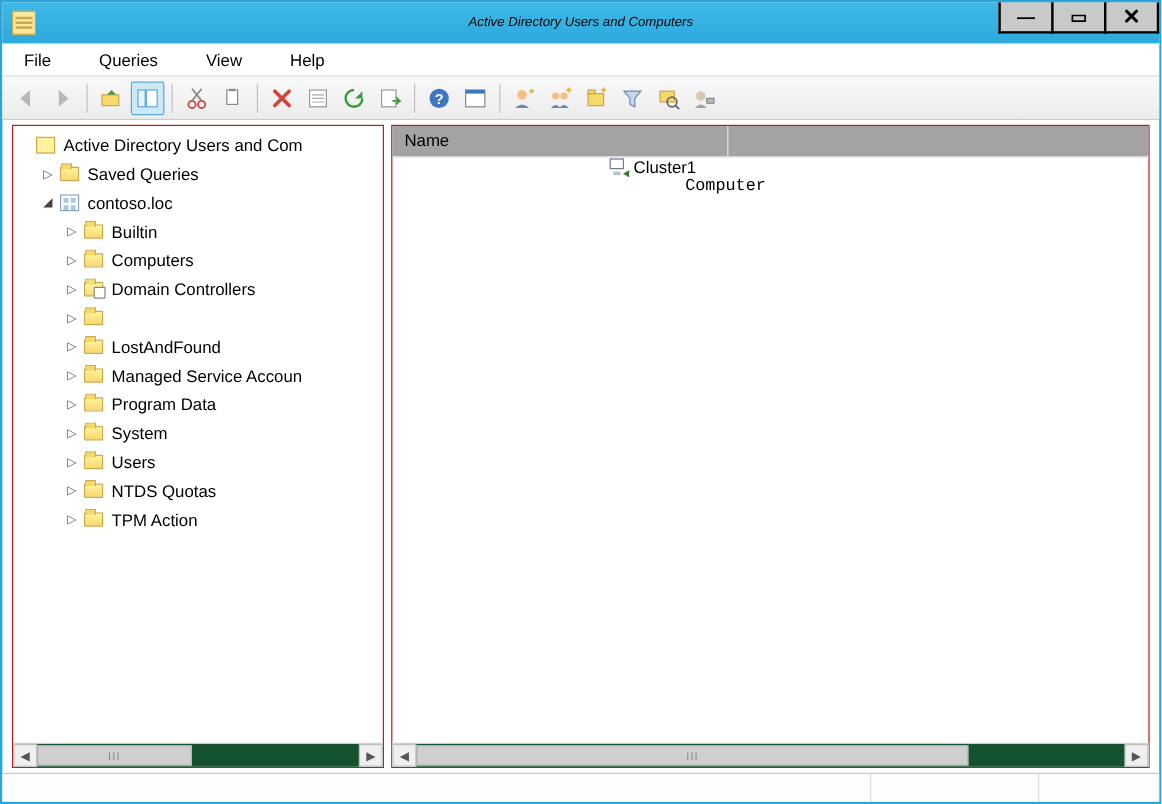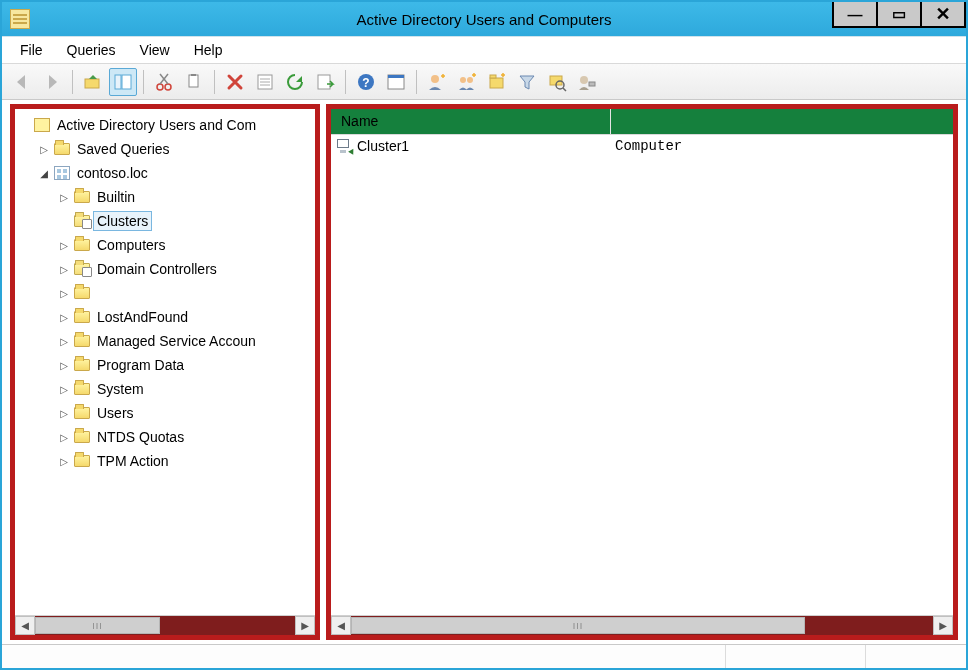--- a/index.html
+++ b/index.html
@@ -2,36 +2,36 @@
 <html><head>
 <meta charset="utf-8">
 <style>
   * { box-sizing: border-box; }
   html, body { margin: 0; padding: 0; font-family: "Segoe UI", Tahoma, sans-serif; font-size: 13px; }
   body { width: 968px; height: 670px; overflow: hidden; background: #fff; }
   .window { width: 968px; height: 670px; border: 2px solid #2aa5d8; display: flex; flex-direction: column; background: #fff; }
   .titlebar { height: 34px; background: linear-gradient(#3db9e8,#2ea9dc); display: flex; align-items: center; position: relative; }
   .titlebar .app-icon { width: 20px; height: 20px; margin: 0 8px; background: #f7e79f; border: 1px solid #caa84b; position: relative; }
   .titlebar .app-icon::after { content:""; position:absolute; top:4px; left:2px; right:2px; height:2px; background:#caa84b; box-shadow:0 4px 0 #caa84b, 0 8px 0 #caa84b; }
-  .titlebar .title { flex: 0 0 auto; font-size: 15px; color: #000; position:absolute; left:50%; transform:translateX(-50%); }
+  .titlebar .title { flex: 0 0 auto; font-size: 11px; color: #000; position:absolute; left:50%; transform:translateX(-50%);font-style:italic; }
   .win-controls { position: absolute; right: 0; top: 0; display: flex; height: 26px; }
   .win-btn { width: 46px; height: 26px; border: 2px solid #000; border-top: none; margin-left: -2px; background: #c9c9c9; display: flex; align-items: center; justify-content: center; font-weight: bold; font-size: 15px; cursor: default; }
   .win-btn.close { font-size: 18px; font-family: Arial; }
 
-  .menubar { height: 28px; background: #fff; border-top: 1px solid #d0e3ec; border-bottom: 1px solid #d9d9d9; display: flex; align-items: center; padding-left: 6px; gap: 0; }
+  .menubar { height: 28px; background: #fff; border-top: 1px solid #d0e3ec; border-bottom: 1px solid #d9d9d9; display: flex; align-items: center; padding-left: 6px; gap: 16px; }
   .menu-item { padding: 4px 12px; font-size: 14px; cursor: default; }
 
   .toolbar { height: 36px; background: linear-gradient(#f9f9f9,#ececec); border-bottom: 1px solid #c9c9c9; display: flex; align-items: center; padding: 0 6px; gap: 2px; }
   .tb-sep { width: 1px; height: 24px; background: #c0c0c0; margin: 0 4px; }
   .tb-btn { width: 28px; height: 28px; display: flex; align-items: center; justify-content: center; border: 1px solid transparent; border-radius: 2px; cursor: default; }
   .tb-btn.active { border: 1px solid #5aa9d6; background: #cde8f6; }
   .tb-btn svg { width: 20px; height: 20px; }
 
   .client { flex: 1; display: flex; padding: 4px 8px; gap: 6px; min-height: 0; }
-  .pane { border: 5px solid #b91c1c; background: #fff; display: flex; flex-direction: column; min-height: 0; }
+  .pane { border: 1px solid #b91c1c; background: #fff; display: flex; flex-direction: column; min-height: 0; }
   .left-pane { width: 310px; }
   .right-pane { flex: 1; }
 
   .tree { flex: 1; overflow: hidden; padding: 4px 0; font-size: 14px; }
   .tree-row { display: flex; align-items: center; height: 24px; white-space: nowrap; cursor: default; padding-left: 2px; }
   .tree-row.lvl0 { padding-left: 2px; }
   .tree-row.lvl1 { padding-left: 22px; }
   .tree-row.lvl2 { padding-left: 42px; }
   .expander { width: 14px; font-size: 10px; color: #555; text-align: center; }
   .node-icon { width: 18px; height: 16px; margin: 0 2px; display: flex; align-items: center; justify-content: center; }
@@ -42,30 +42,30 @@
   .ou { width:16px; height:12px; background: linear-gradient(#fff6a8,#f5dd7a); border:1px solid #c0a850; border-radius:1px; position:relative; }
   .ou::before { content:""; position:absolute; top:-4px; left:0; width:7px; height:4px; background:#f5dd7a; border:1px solid #c0a850; border-bottom:none; border-radius:1px 1px 0 0; }
   .ou::after { content:""; position:absolute; right:-3px; bottom:-3px; width:8px; height:8px; background:#fff; border:1px solid #888; border-radius:1px; font-size:6px; }
   .domain-icon { width:16px; height:14px; background:#fff; border:1px solid #8ca6c0; position:relative; }
   .domain-icon::after { content:""; position:absolute; left:2px; top:2px; width:4px; height:4px; background:#a8c8e0; box-shadow:6px 0 #a8c8e0, 0 6px #a8c8e0, 6px 6px #a8c8e0; }
   .root-icon { width:16px; height:14px; background:#fff3a0; border:1px solid #caa84b; }
   .root-icon::after { content:""; position:absolute; }
 
   .h-scroll { height: 20px; border-top: 1px solid #d0d0d0; display: flex; align-items: stretch; background: #f3f3f3; }
   .sb-btn { width: 20px; border: 1px solid #c0c0c0; background: #efefef; display:flex; align-items:center; justify-content:center; font-size:10px; color:#555; cursor:default; }
-  .sb-track { flex:1; position:relative; background:#7f1d1d; }
+  .sb-track { flex:1; position:relative; background:#14532d; }
   .sb-thumb { position:absolute; top:1px; bottom:1px; background:#cfcfcf; border:1px solid #b5b5b5; display:flex; align-items:center; justify-content:center; font-size:9px; color:#8a8a8a; letter-spacing:1px; }
 
-  .list-header { height: 26px; display: flex; border-bottom: 1px solid #d9d9d9; background: #15803d; }
+  .list-header { height: 26px; display: flex; border-bottom: 1px solid #d9d9d9; background: #a3a3a3; }
   .col-head { padding: 4px 10px; font-size: 14px; border-right: 1px solid #e4e4e4; cursor: default; }
   .col-name { width: 280px; }
   .col-type { width: 150px; }
   .col-desc { flex: 1; border-right: none; }
   .list-body { flex: 1; overflow: hidden; }
-  .list-row { display: flex; align-items: center; height: 22px; font-size: 14px; cursor: default; }
+  .list-row { display: flex; align-items: center; height: 22px; font-size: 14px; cursor: default; flex-direction: column; }
   .cell-name { width: 280px; display:flex; align-items:center; padding-left:6px; gap:4px; }
   .cell-type { width: 150px; padding-left:4px;font-family:Liberation Mono, monospace; }
   .cell-desc { flex:1; padding-left:4px; }
   .computer-icon { width:16px; height:14px; position:relative; }
   .computer-icon .mon { width:12px; height:9px; background:#fff; border:1px solid #6d7b8a; position:absolute; top:0; left:0; }
   .computer-icon .base { width:6px; height:3px; background:#b9c3cc; position:absolute; bottom:0; left:3px; }
   .computer-icon .arrow { position:absolute; right:-2px; bottom:-2px; width:0; height:0; border-left:3px solid transparent; border-right:3px solid transparent; border-top:5px solid #2e7d32; transform:rotate(-30deg);}
 
   .statusbar { height: 24px; border-top: 1px solid #c9c9c9; background: #fdfdfd; display: flex; }
   .status-seg { border-right: 1px solid #dcdcdc; }
@@ -242,27 +242,20 @@
               <span class="domain-icon"></span>
             </span>
           <span class="node-label">contoso.loc</span>
         </div>
         <div class="tree-row lvl2">
           <span class="expander">▷</span>
           <span class="node-icon">
               <span class="folder"></span>
             </span>
           <span class="node-label">Builtin</span>
-        </div>
-        <div class="tree-row lvl2 selected">
-          <span class="expander"></span>
-          <span class="node-icon">
-              <span class="ou"></span>
-            </span>
-          <span class="node-label">Clusters</span>
         </div>
         <div class="tree-row lvl2">
           <span class="expander">▷</span>
           <span class="node-icon">
               <span class="folder"></span>
             </span>
           <span class="node-label">Computers</span>
         </div>
         <div class="tree-row lvl2">
           <span class="expander">▷</span>

